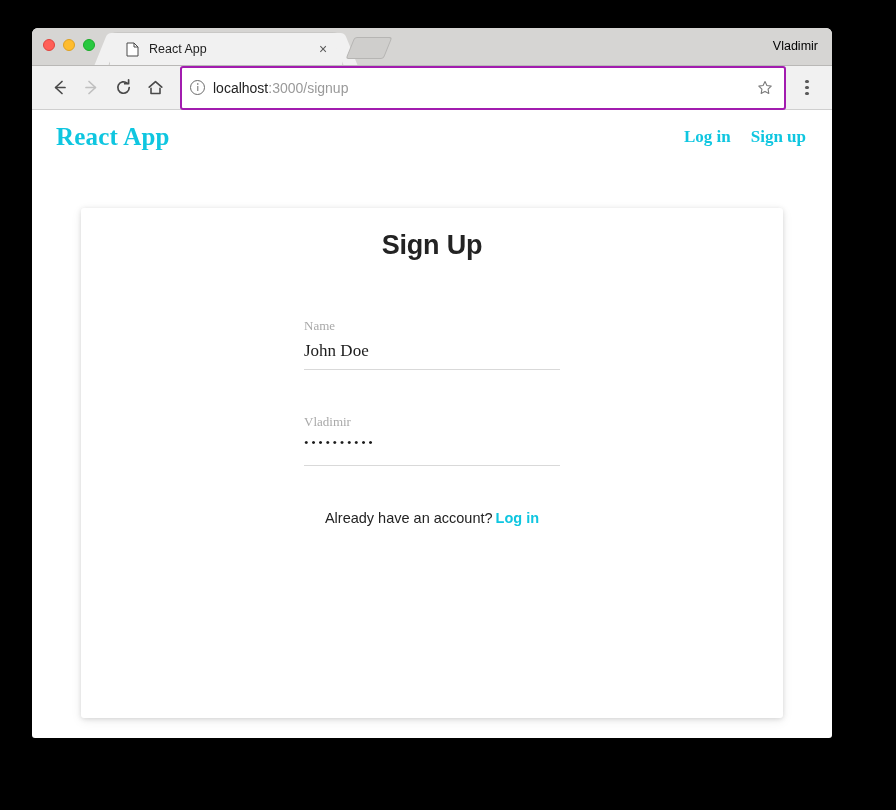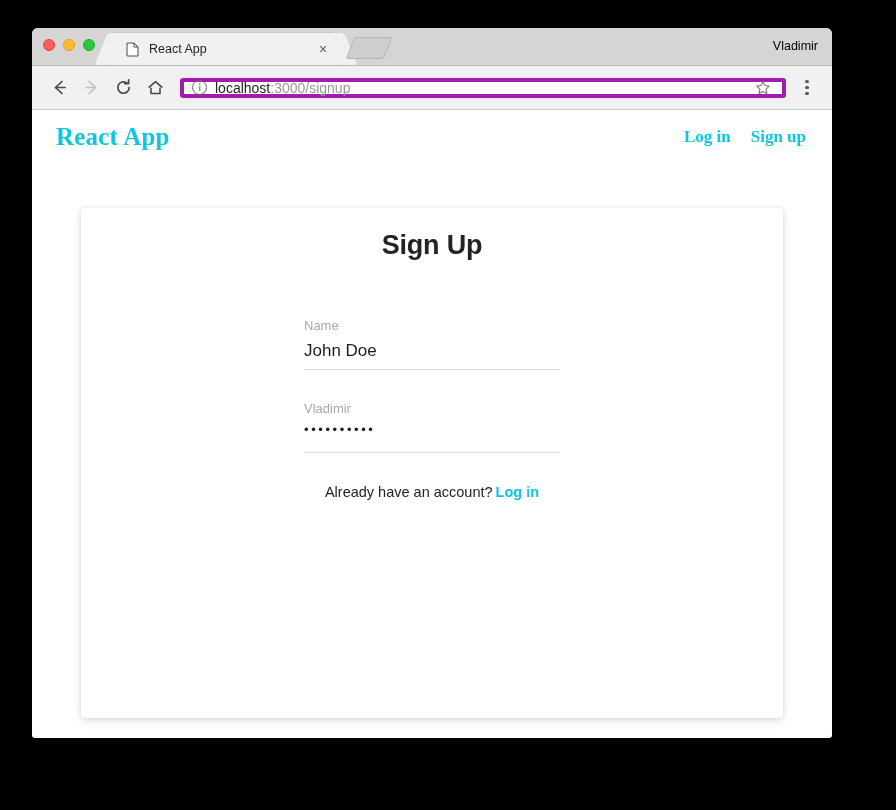--- a/index.html
+++ b/index.html
@@ -132,24 +132,24 @@
   .nav-btn {
     width: 30px; height: 30px;
     display: flex; align-items: center; justify-content: center;
     border-radius: 50%;
     flex: 0 0 auto;
   }
   .nav-btn svg { display: block; }
 
   .omnibox {
     flex: 1 1 auto;
-    height: 20px;
+    height: 44px;
     margin-left: 8px;
     background: #ffffff;
-    border: 4px solid #a21caf;
+    border: 2px solid #a21caf;
     border-radius: 3px;
     display: flex;
     align-items: center;
     padding: 0 8px;
     gap: 8px;
     min-width: 0;
   }
   .info-icon {
     width: 15px; height: 15px;
     flex: 0 0 auto;
@@ -251,21 +251,21 @@
     margin-top: 22px;
     letter-spacing: -0.2px;
   }
 
   .form {
     width: 256px;
     margin: 0 auto;
     padding-top: 57px;
   }
 
-  .field { margin-bottom: 31px; }
+  .field { margin-bottom: 44px; font-family: Liberation Serif, serif; }
   .field-label {
     font-size: 13px;
     color: #a9a9a9;
     margin-bottom: 6px;
     line-height: 1.2;
   }
   .field-value {
     font-size: 17px;
     color: #1c1c1c;
     padding-bottom: 7px;

